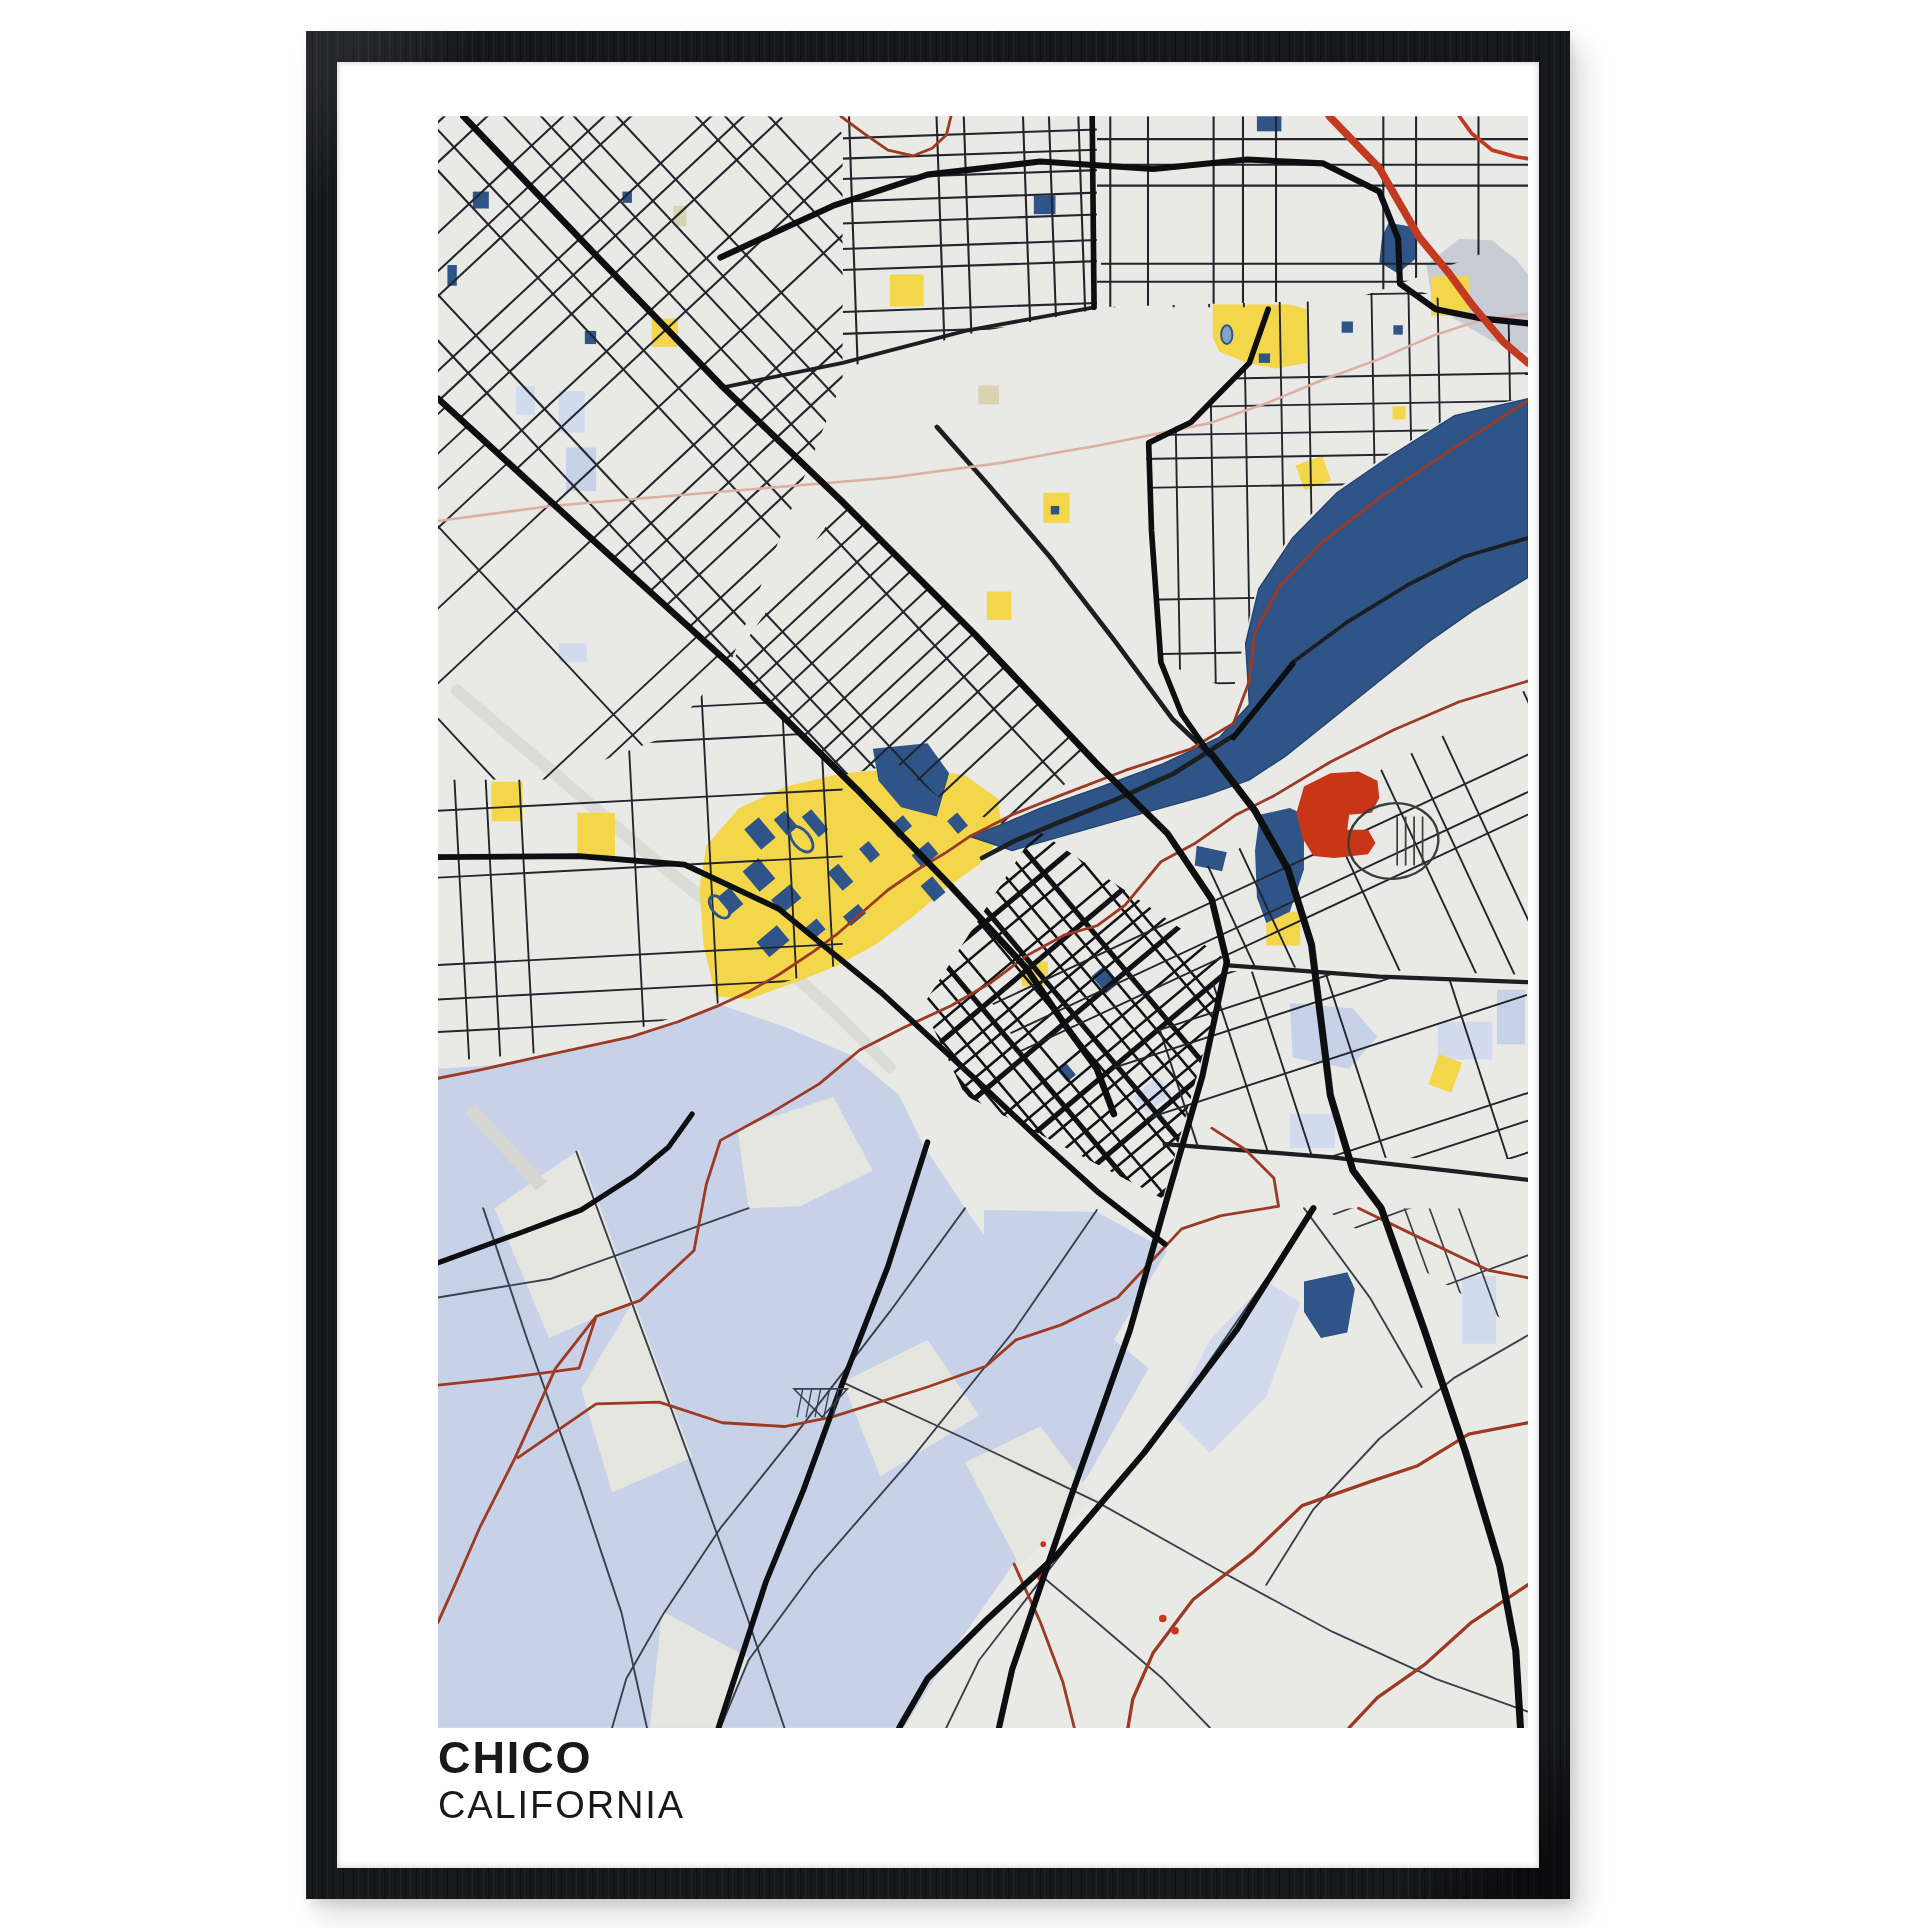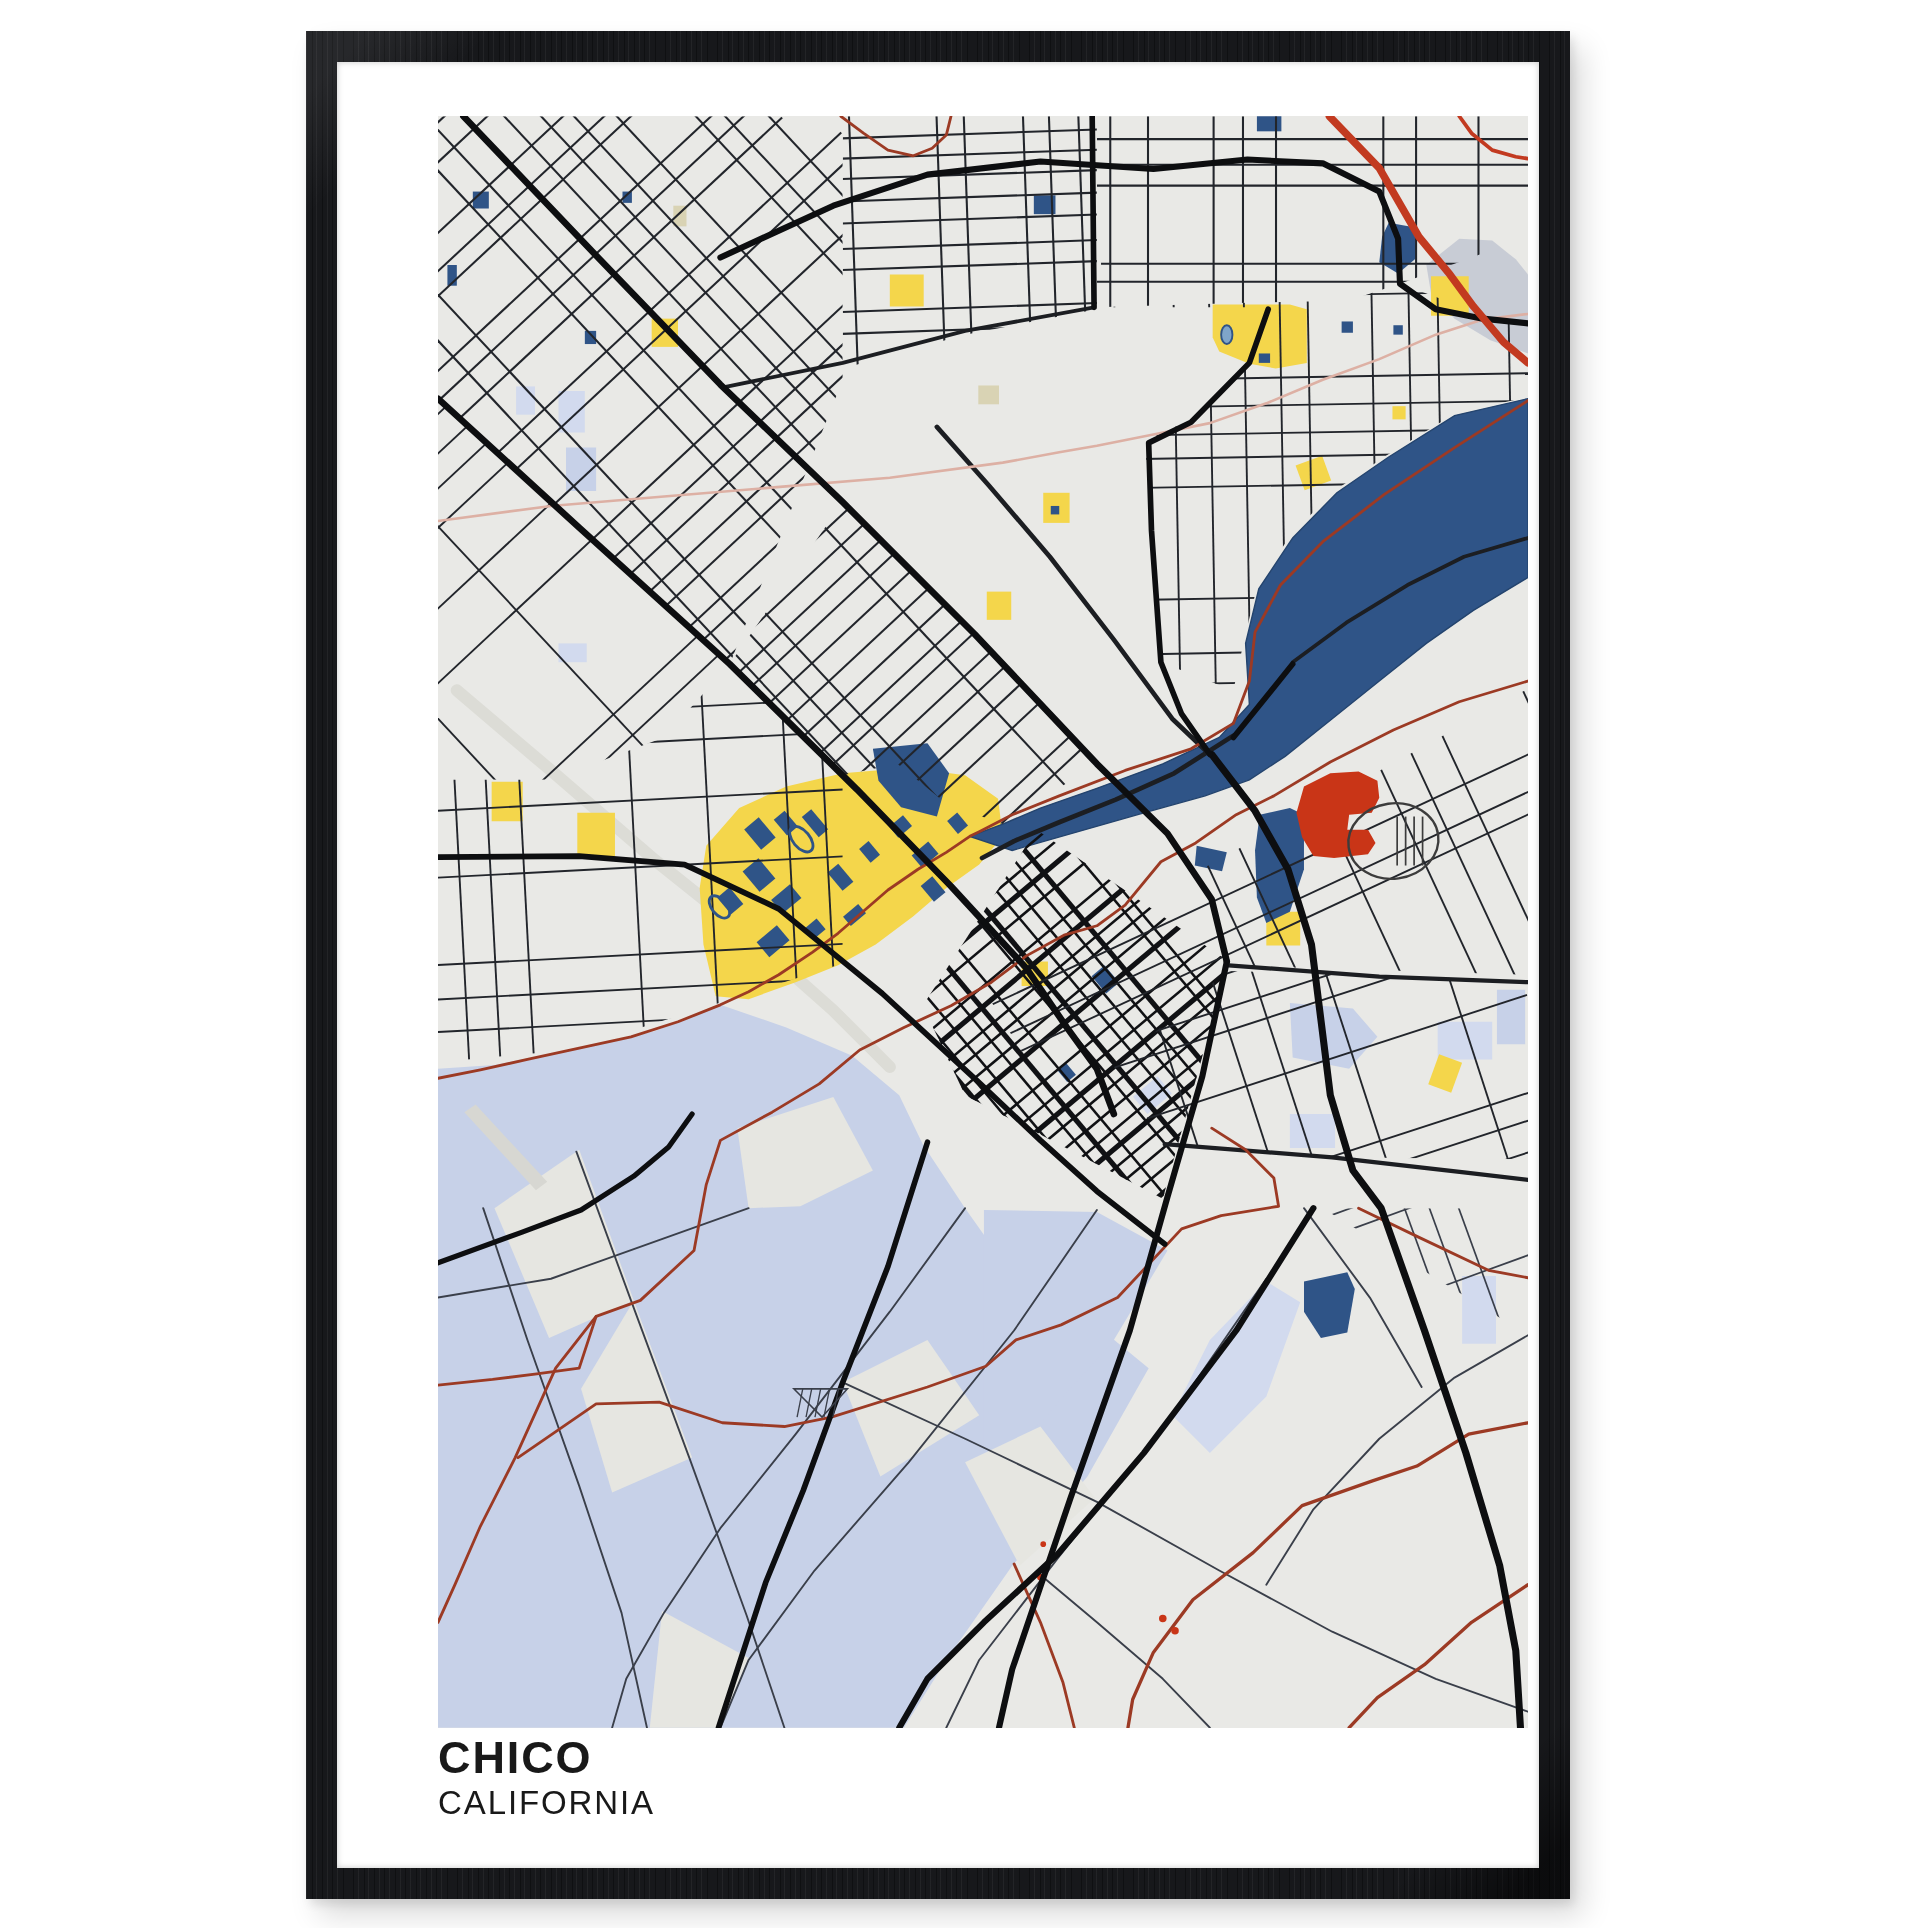--- a/index.html
+++ b/index.html
@@ -14,21 +14,21 @@
          background:
            linear-gradient(135deg, rgba(255,255,255,0.07) 0 2%, rgba(0,0,0,0) 6%),
            linear-gradient(315deg, rgba(0,0,0,0.5) 0 2%, rgba(0,0,0,0) 6%);}
   .mat{position:absolute;left:31px;top:31px;right:31px;bottom:31px;background:#ffffff;
        box-shadow:inset 0 0 6.6px rgba(0,0,0,0.22);}
   .artwork{position:absolute;inset:0;}
   .map-wrap{position:absolute;left:101px;top:54px;width:1090px;height:1612px;background:#e9e9e6;}
   svg{display:block;}
   .title-block{position:absolute;left:101px;top:1673px;color:#191919;}
   .poster-title{font-size:45px;font-weight:700;letter-spacing:1.9px;line-height:1;margin:0;}
-  .poster-subtitle{font-size:33px;font-weight:400;letter-spacing:1.9px;line-height:1;margin:5.6px 0 0 0;}
+  .poster-subtitle{font-size:38px;font-weight:400;letter-spacing:1.9px;line-height:1;margin:5.6px 0 0 0;}
 </style>
 </head>
 <body>
 
 <div class="page">
   <div class="frame">
     <div class="mat">
       <div class="artwork">
         <div class="map-wrap">
           <svg id="map-svg" width="1090" height="1612" viewBox="0 0 1158 1712">

